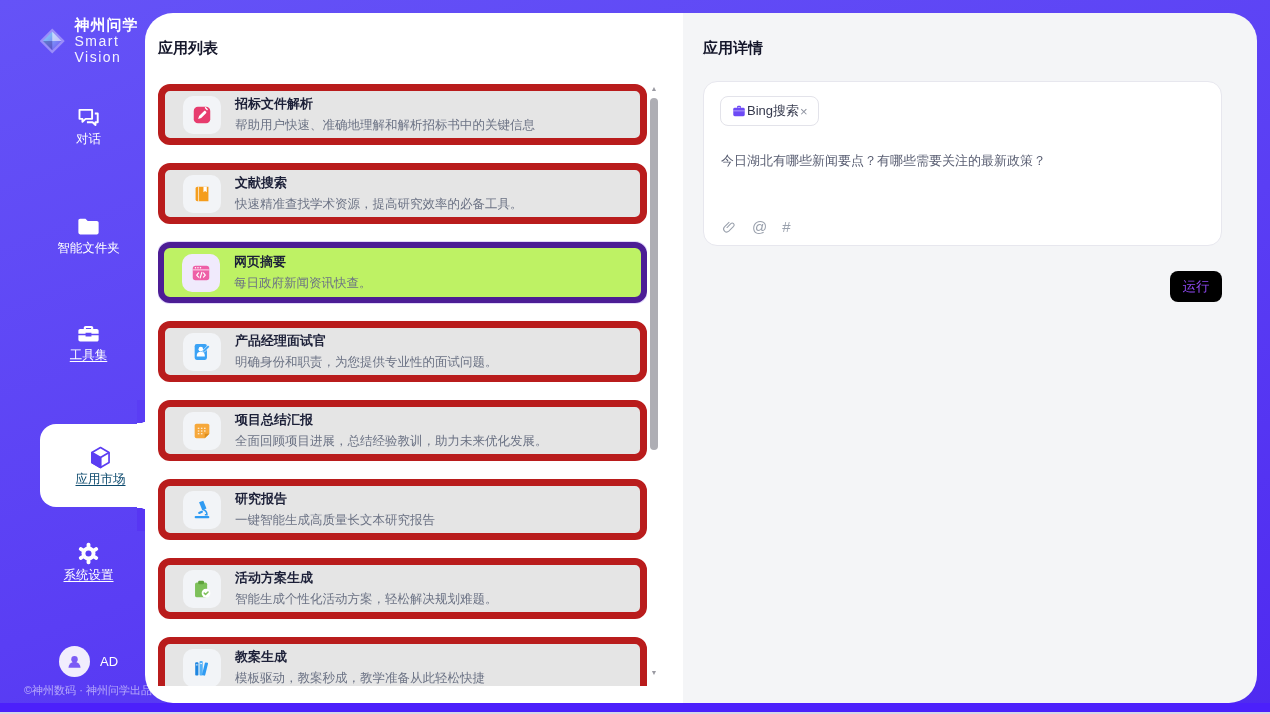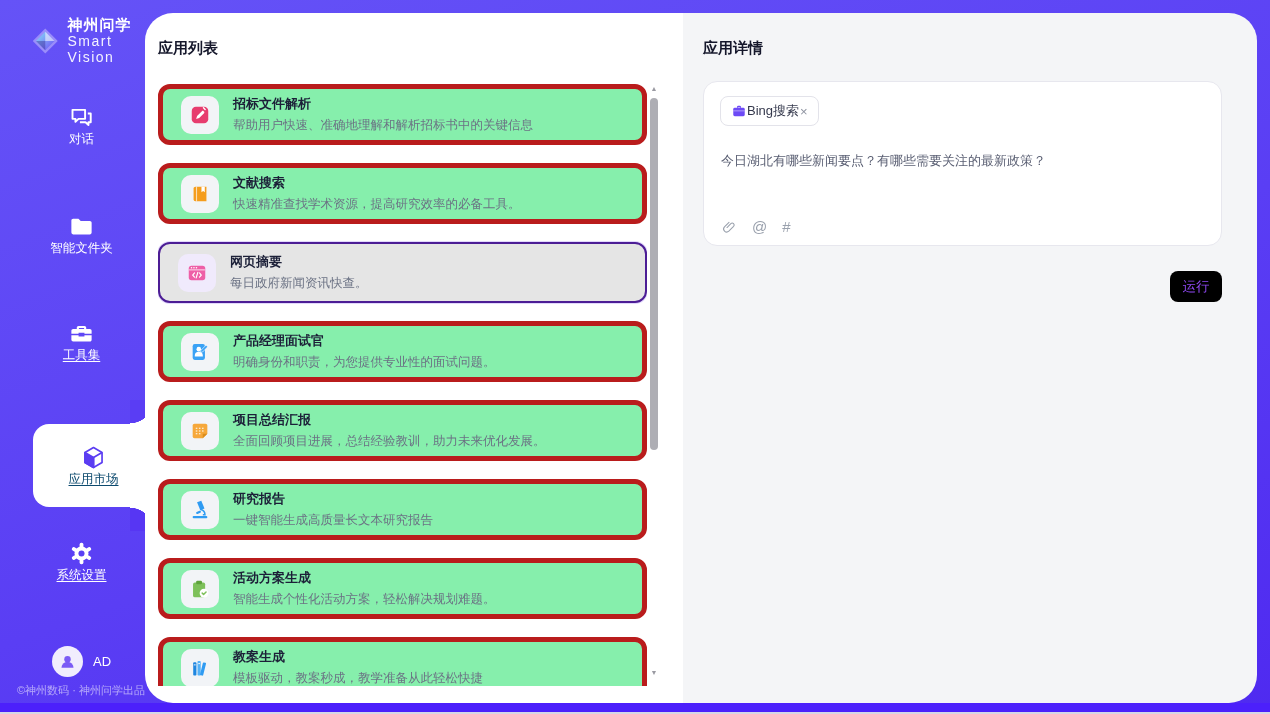--- a/index.html
+++ b/index.html
@@ -5,21 +5,21 @@
   html,body{margin:0;padding:0;background:#33333a;}
   *{box-sizing:border-box;font-family:"Liberation Sans","DejaVu Sans",sans-serif;}
   .stage{position:relative;width:1270px;height:714px;overflow:hidden;
          background:linear-gradient(160deg,#6553f7 0%,#5a3ef4 55%,#4f2af0 100%);}
 
   
   .bottom-strip{position:absolute;left:0;right:0;top:703px;height:9px;background:#4c20fb;}
   .bottom-line{position:absolute;left:0;right:0;top:712px;height:2px;background:#d6d6e6;}
 
   
-  .sidebar{position:absolute;left:9px;top:0;width:145px;height:644px;color:#fff;}
+  .sidebar{position:absolute;left:16px;top:0;width:145px;height:644px;color:#fff;}
   .logo{position:absolute;left:22px;top:16px;display:flex;align-items:center;gap:8px;}
   .logo .dia{width:32px;height:32px;}
   .logo .bname{font-size:15px;font-weight:bold;letter-spacing:1px;line-height:17px;}
   .logo .bsub{font-size:14px;letter-spacing:1.5px;color:rgba(255,255,255,.92);}
 
   .nav-item{position:absolute;left:0;width:145px;display:flex;flex-direction:column;
             align-items:center;gap:0;cursor:pointer;}
   .nav-item .glyph{width:27px;height:27px;}
   .nav-item .nlabel{font-size:12.5px;color:#fff;}
   .nav-item .nlabel.u{text-decoration:underline;text-underline-offset:2px;}
@@ -45,24 +45,24 @@
   .list-panel{position:relative;width:538px;height:690px;background:#fff;
               border-radius:28px 0 0 28px;}
   .panel-title{position:absolute;left:13px;top:26px;font-size:15px;font-weight:bold;
                color:#15172b;margin:0;}
   .detail-panel{position:relative;flex:1;height:690px;background:#f4f5f7;
                 border-radius:0 28px 28px 0;}
   .detail-panel .panel-title{left:20px;}
 
   
   .cards{position:absolute;left:13px;top:71px;width:489px;height:602px;overflow:hidden;}
-  .app-card{position:relative;width:489px;height:61px;border:5px solid #b91c1c;border-radius:12px;
+  .app-card{position:relative;width:489px;height:61px;border:7px solid #b91c1c;border-radius:12px;
             margin-bottom:18px;display:flex;align-items:center;padding:0 14px 0 18px;gap:14px;
-            background:#86efac;cursor:pointer;}
-  .app-card.selected{background:#e5e5e5;border:2px solid #4c1d95;
+            background:#e5e5e5;cursor:pointer;}
+  .app-card.selected{background:#bef264;border:6px solid #4c1d95;
                      box-shadow:0 0 0 1px rgba(139,99,242,.25);}
   .tile{width:38px;height:38px;border-radius:10px;background:#f2f4f7;flex:0 0 auto;
         display:flex;align-items:center;justify-content:center;}
   .app-card.selected .tile{background:#f0eafc;}
   .tile .glyph{width:22px;height:22px;}
   .app-col{display:flex;flex-direction:column;gap:4px;min-width:0;}
   .app-name{font-size:13px;font-weight:bold;color:#1c2038;}
   .app-desc{font-size:12.5px;color:#6b7284;white-space:nowrap;}
 
   

